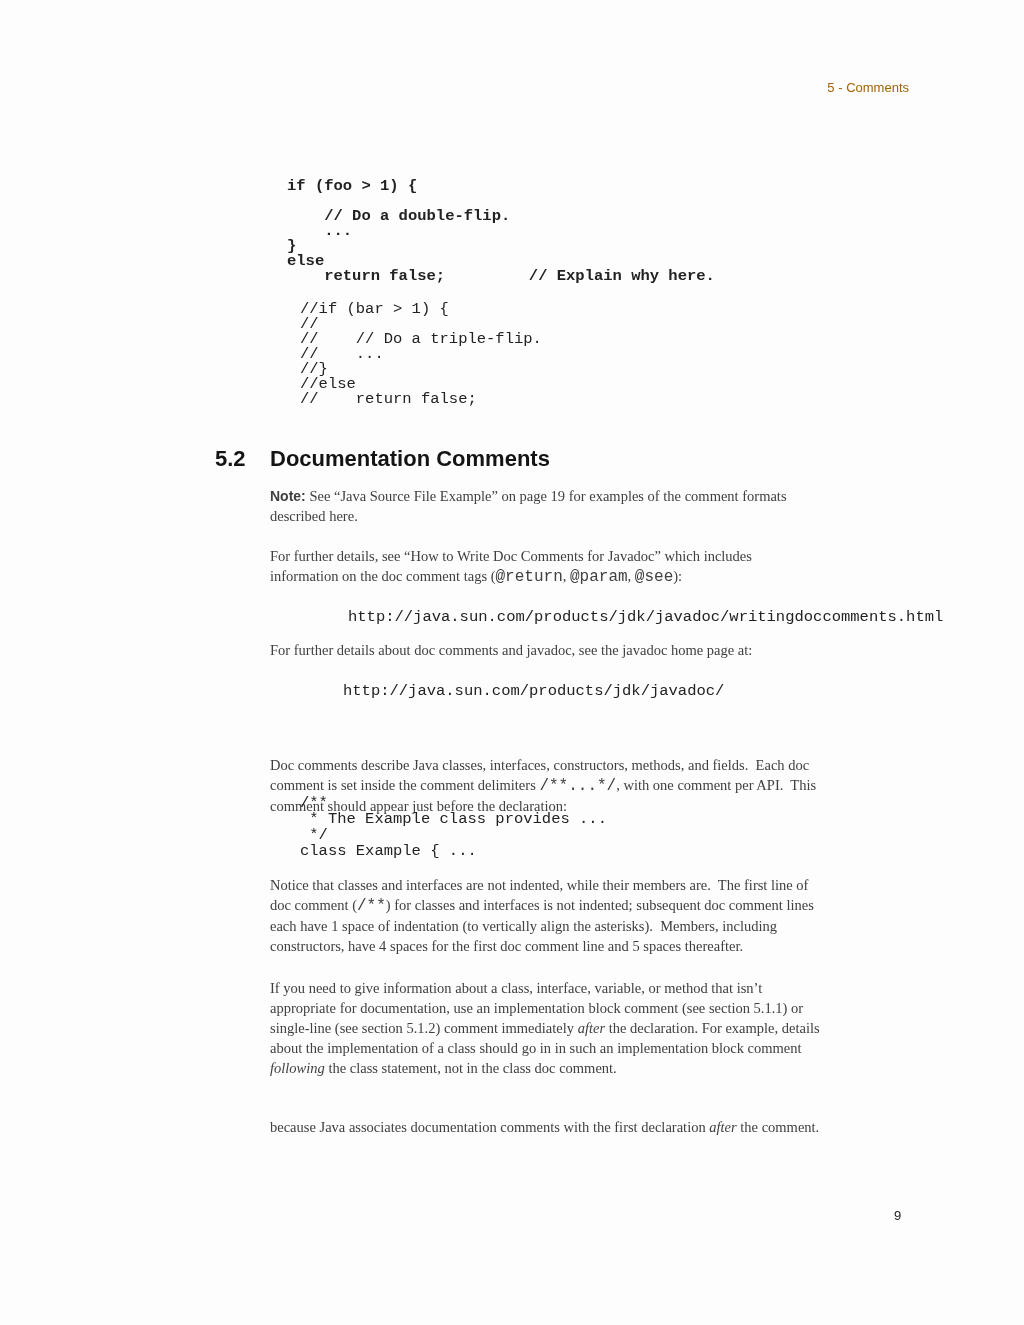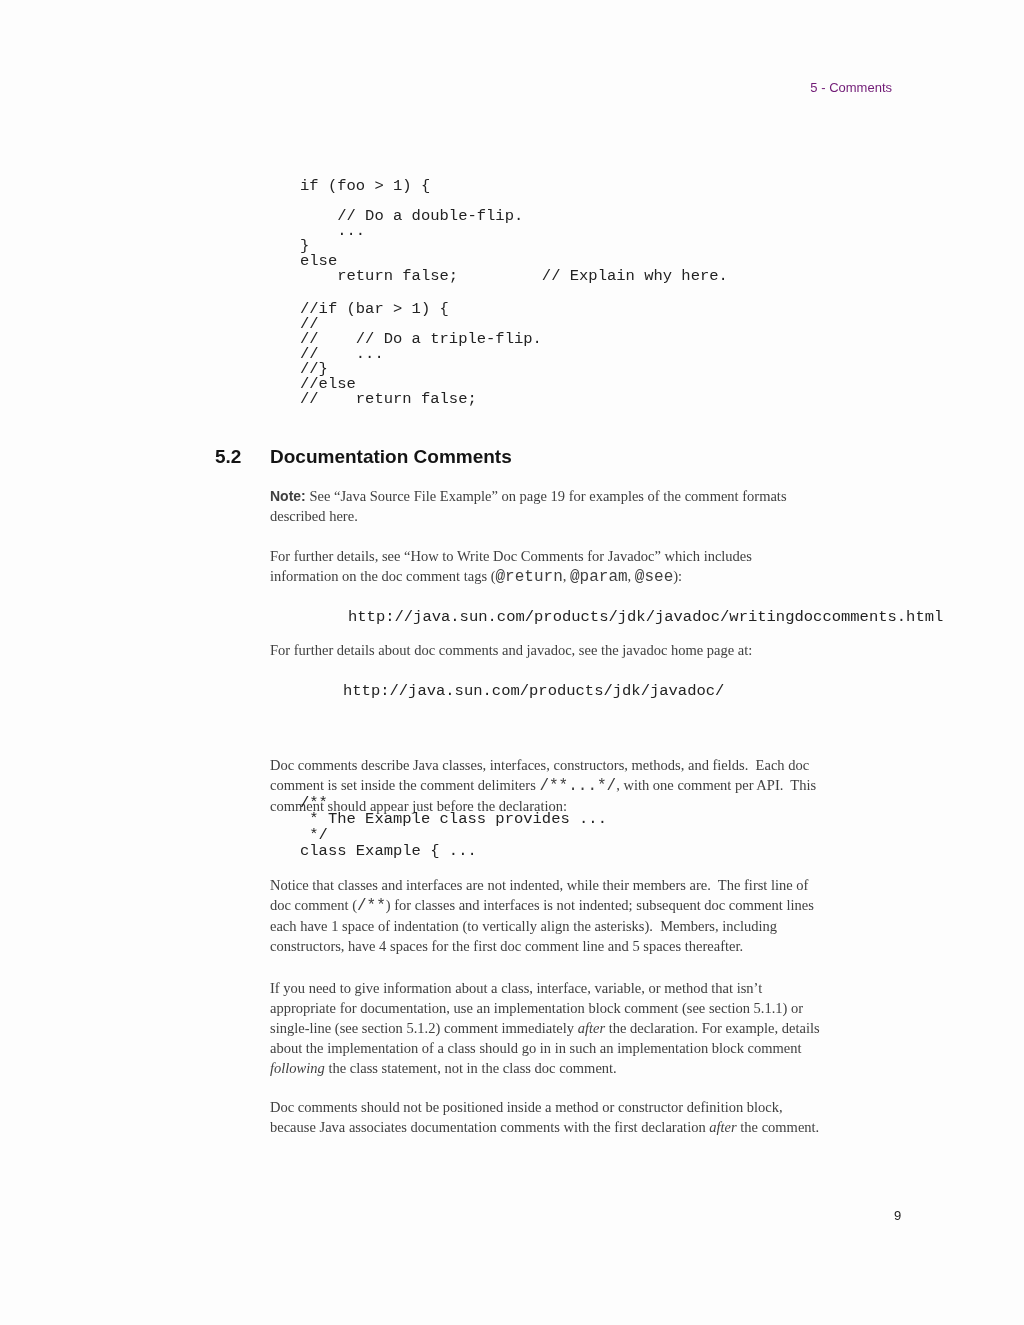--- a/index.html
+++ b/index.html
@@ -12,48 +12,48 @@
     width: 1024px;
     height: 1325px;
     background: #fdfdfd;
     color: #1b1b1b;
     overflow: hidden;
   }
   .running-header {
     position: absolute;
     top: 80px;
     left: 0;
-    right: 132px;
+    right: 115px;
     text-align: right;
     font-family: "Liberation Sans", sans-serif;
     font-size: 13px;
-    color: #701a75;
+    color: #a16207;
   }
   pre.code {
     position: absolute;
     margin: 0;
     font-family: "Liberation Mono", monospace;
     font-size: 15.5px;
     line-height: 15px;
     color: #222222;
     white-space: pre;
   }
-  #code-if-else      { left: 300px; top: 179px; }
+  #code-if-else      { left: 287px; top: 179px; font-weight: bold; }
   #code-commented    { left: 300px; top: 302px; }
   #url-writingdoc    { left: 300px; top: 610px; margin-left: 48px; }
   #url-javadoc-home  { left: 300px; top: 684px; margin-left: 43px; }
   #code-doc-example  { left: 300px; top: 795px; line-height: 16px; }
   .section-heading {
     position: absolute;
     left: 215px;
     top: 446px;
     display: flex;
     font-family: "Liberation Sans", sans-serif;
     font-weight: 700;
-    font-size: 19px;
+    font-size: 22px;
     color: #141414;
   }
   .section-heading .hnum { width: 55px; }
   .para {
     position: absolute;
     left: 270px;
     width: 645px;
     font-family: "Liberation Serif", serif;
     font-size: 14.5px;
     line-height: 20px;
@@ -131,17 +131,17 @@
 
   <pre class="code" id="code-doc-example">/**
  * The Example class provides ...
  */
 class Example { ...</pre>
 
   <div class="para" id="para-notice"><span class="seg-p">Notice that classes and interfaces are not indented, while their members are.  The first line of</span><br><span class="seg-p">doc comment (</span><span class="seg-m">/**</span><span class="seg-p">) for classes and interfaces is not indented; subsequent doc comment lines</span><br><span class="seg-p">each have 1 space of indentation (to vertically align the asterisks).  Members, including</span><br><span class="seg-p">constructors, have 4 spaces for the first doc comment line and 5 spaces thereafter.</span></div>
 
   <div class="para" id="para-impl"><span class="seg-p">If you need to give information about a class, interface, variable, or method that isn’t</span><br><span class="seg-p">appropriate for documentation, use an implementation block comment (see section 5.1.1) or</span><br><span class="seg-p">single-line (see section 5.1.2) comment immediately </span><span class="seg-i">after</span><span class="seg-p"> the declaration. For example, details</span><br><span class="seg-p">about the implementation of a class should go in in such an implementation block comment</span><br><span class="seg-i">following</span><span class="seg-p"> the class statement, not in the class doc comment.</span></div>
 
-  <div class="para" id="para-position"><span class="seg-p">Doc comments should not be positioned inside a method or constructor definition block,</span><br><span class="seg-p">because Java associates documentation comments with the first declaration </span><span class="seg-i">after</span><span class="seg-p"> the comment.</span></div>
+  <div class="para" id="para-position"><br><span class="seg-p">because Java associates documentation comments with the first declaration </span><span class="seg-i">after</span><span class="seg-p"> the comment.</span></div>
 
   <div class="page-number">9</div>
 
 </div>
 
 </body></html>

